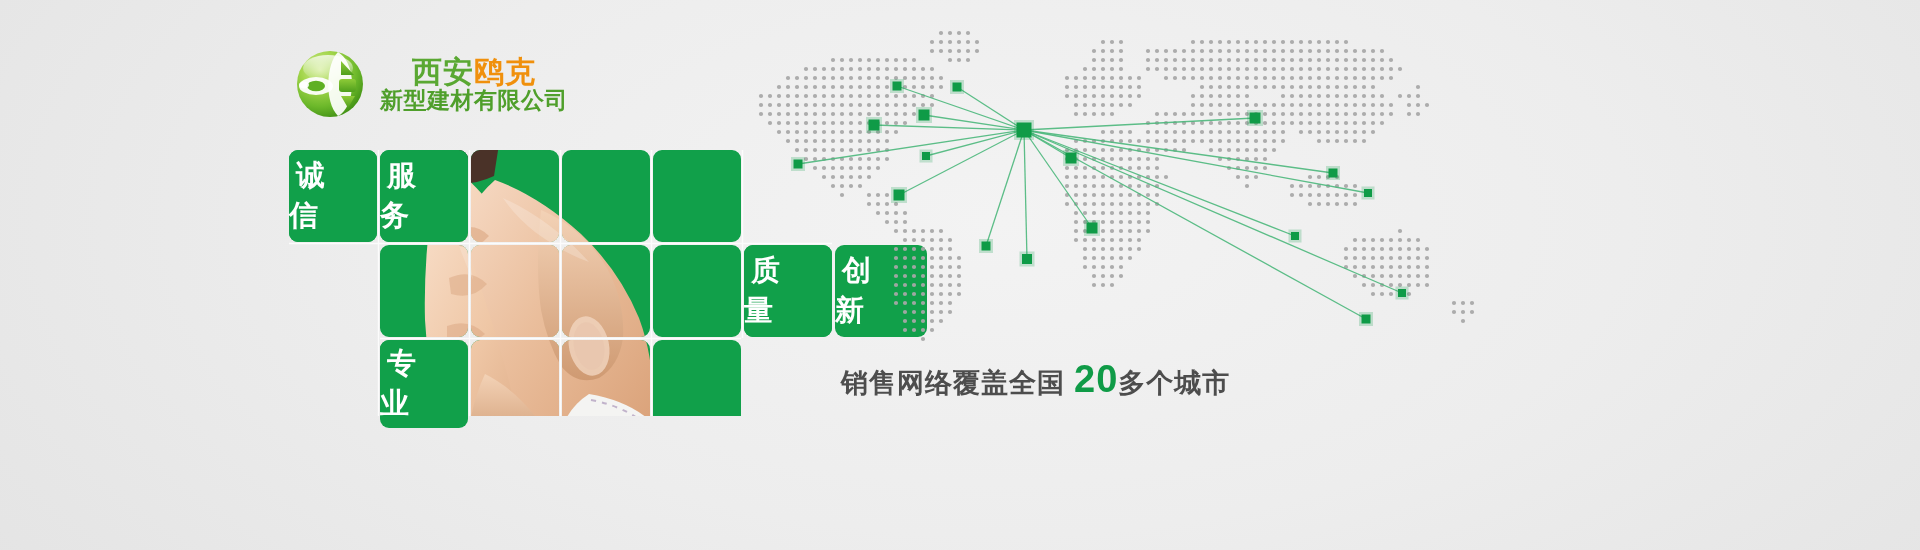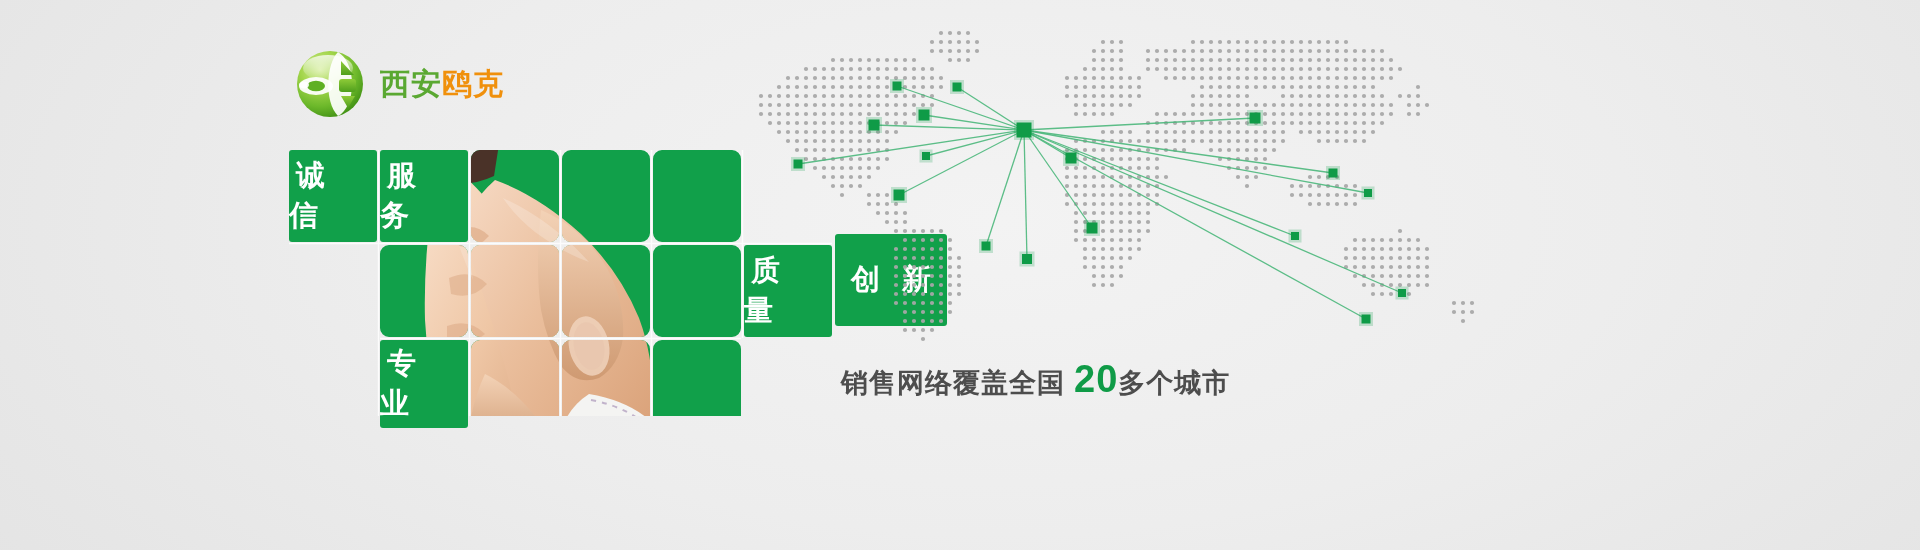--- a/index.html
+++ b/index.html
@@ -18,21 +18,21 @@
   #logo-mark{width:72px;height:72px;flex:0 0 72px;}
   #logo-text{display:flex;flex-direction:column;gap:2px;line-height:1;align-items:center;}
   .logo-line1{font-size:30px;font-weight:700;letter-spacing:1px;white-space:nowrap;}
   .logo-line2{font-size:23px;font-weight:700;letter-spacing:.5px;white-space:nowrap;}
   .lg-green{color:#5aa832;}
   .lg-orange{color:#f0900c;}
   .lg-green2{color:#4f9f2b;}
 
   
   #mosaic{position:absolute;left:289px;top:150px;width:612px;height:266px;}
-  .tile{position:absolute;background:#11a04a;border-radius:3px;
+  .tile{position:absolute;background:#11a04a;border-radius:9px;
         display:flex;align-items:center;justify-content:center;
         color:#ffffff;font-size:29px;font-weight:700;letter-spacing:7px;
         text-indent:7px;}
 
   
   #map-wrap{position:absolute;left:735px;top:10px;width:780px;height:345px;}
   #map-svg{width:100%;height:100%;display:block;}
 
   
   #tagline{position:absolute;left:841px;top:358px;font-size:27px;font-weight:700;
@@ -75,20 +75,21 @@
 
         <ellipse cx="22" cy="38" rx="17" ry="9" fill="#ffffff" opacity=".93"></ellipse>
         <ellipse cx="22" cy="38" rx="9" ry="5.2" fill="#5fb024"></ellipse>
         <ellipse cx="10" cy="37" rx="5" ry="3.4" fill="#ffffff" opacity=".9"></ellipse>
       </svg>
     </div>
     <div id="logo-text">
       <div class="logo-line1">
         <span class="lg-green">西安</span><span class="lg-orange">鸥克</span>
       </div>
+      <div class="logo-line2 lg-green2">新型建材有限公司</div>
     </div>
   </div>
 
   <div id="mosaic">
     <svg width="612" height="266" style="position:absolute;left:0;top:0;">
       <defs>
 
         <clipPath id="mosaicClip">
           <rect x="0" y="0" width="88" height="92" rx="9"></rect>
           <rect x="91" y="0" width="88" height="92" rx="9"></rect>
@@ -173,21 +174,21 @@
 
     <div class="tile" style="left:0px;top:0px;width:88px;height:92px;">
       <span>诚 信</span>
     </div>
     <div class="tile" style="left:455px;top:95px;width:88px;height:92px;">
       <span>质 量</span>
     </div>
     <div class="tile" style="left:91px;top:0px;width:88px;height:92px;">
       <span>服 务</span>
     </div>
-    <div class="tile" style="left:546px;top:84px;width:112px;height:92px;">
+    <div class="tile" style="left:546px;top:95px;width:92px;height:92px;">
       <span>创 新</span>
     </div>
     <div class="tile" style="left:91px;top:190px;width:88px;height:88px;">
       <span>专 业</span>
     </div>
   </div>
 
   <div id="map-wrap">
     <svg id="map-svg" viewBox="0 0 780 345">
       <g id="map-dots">

